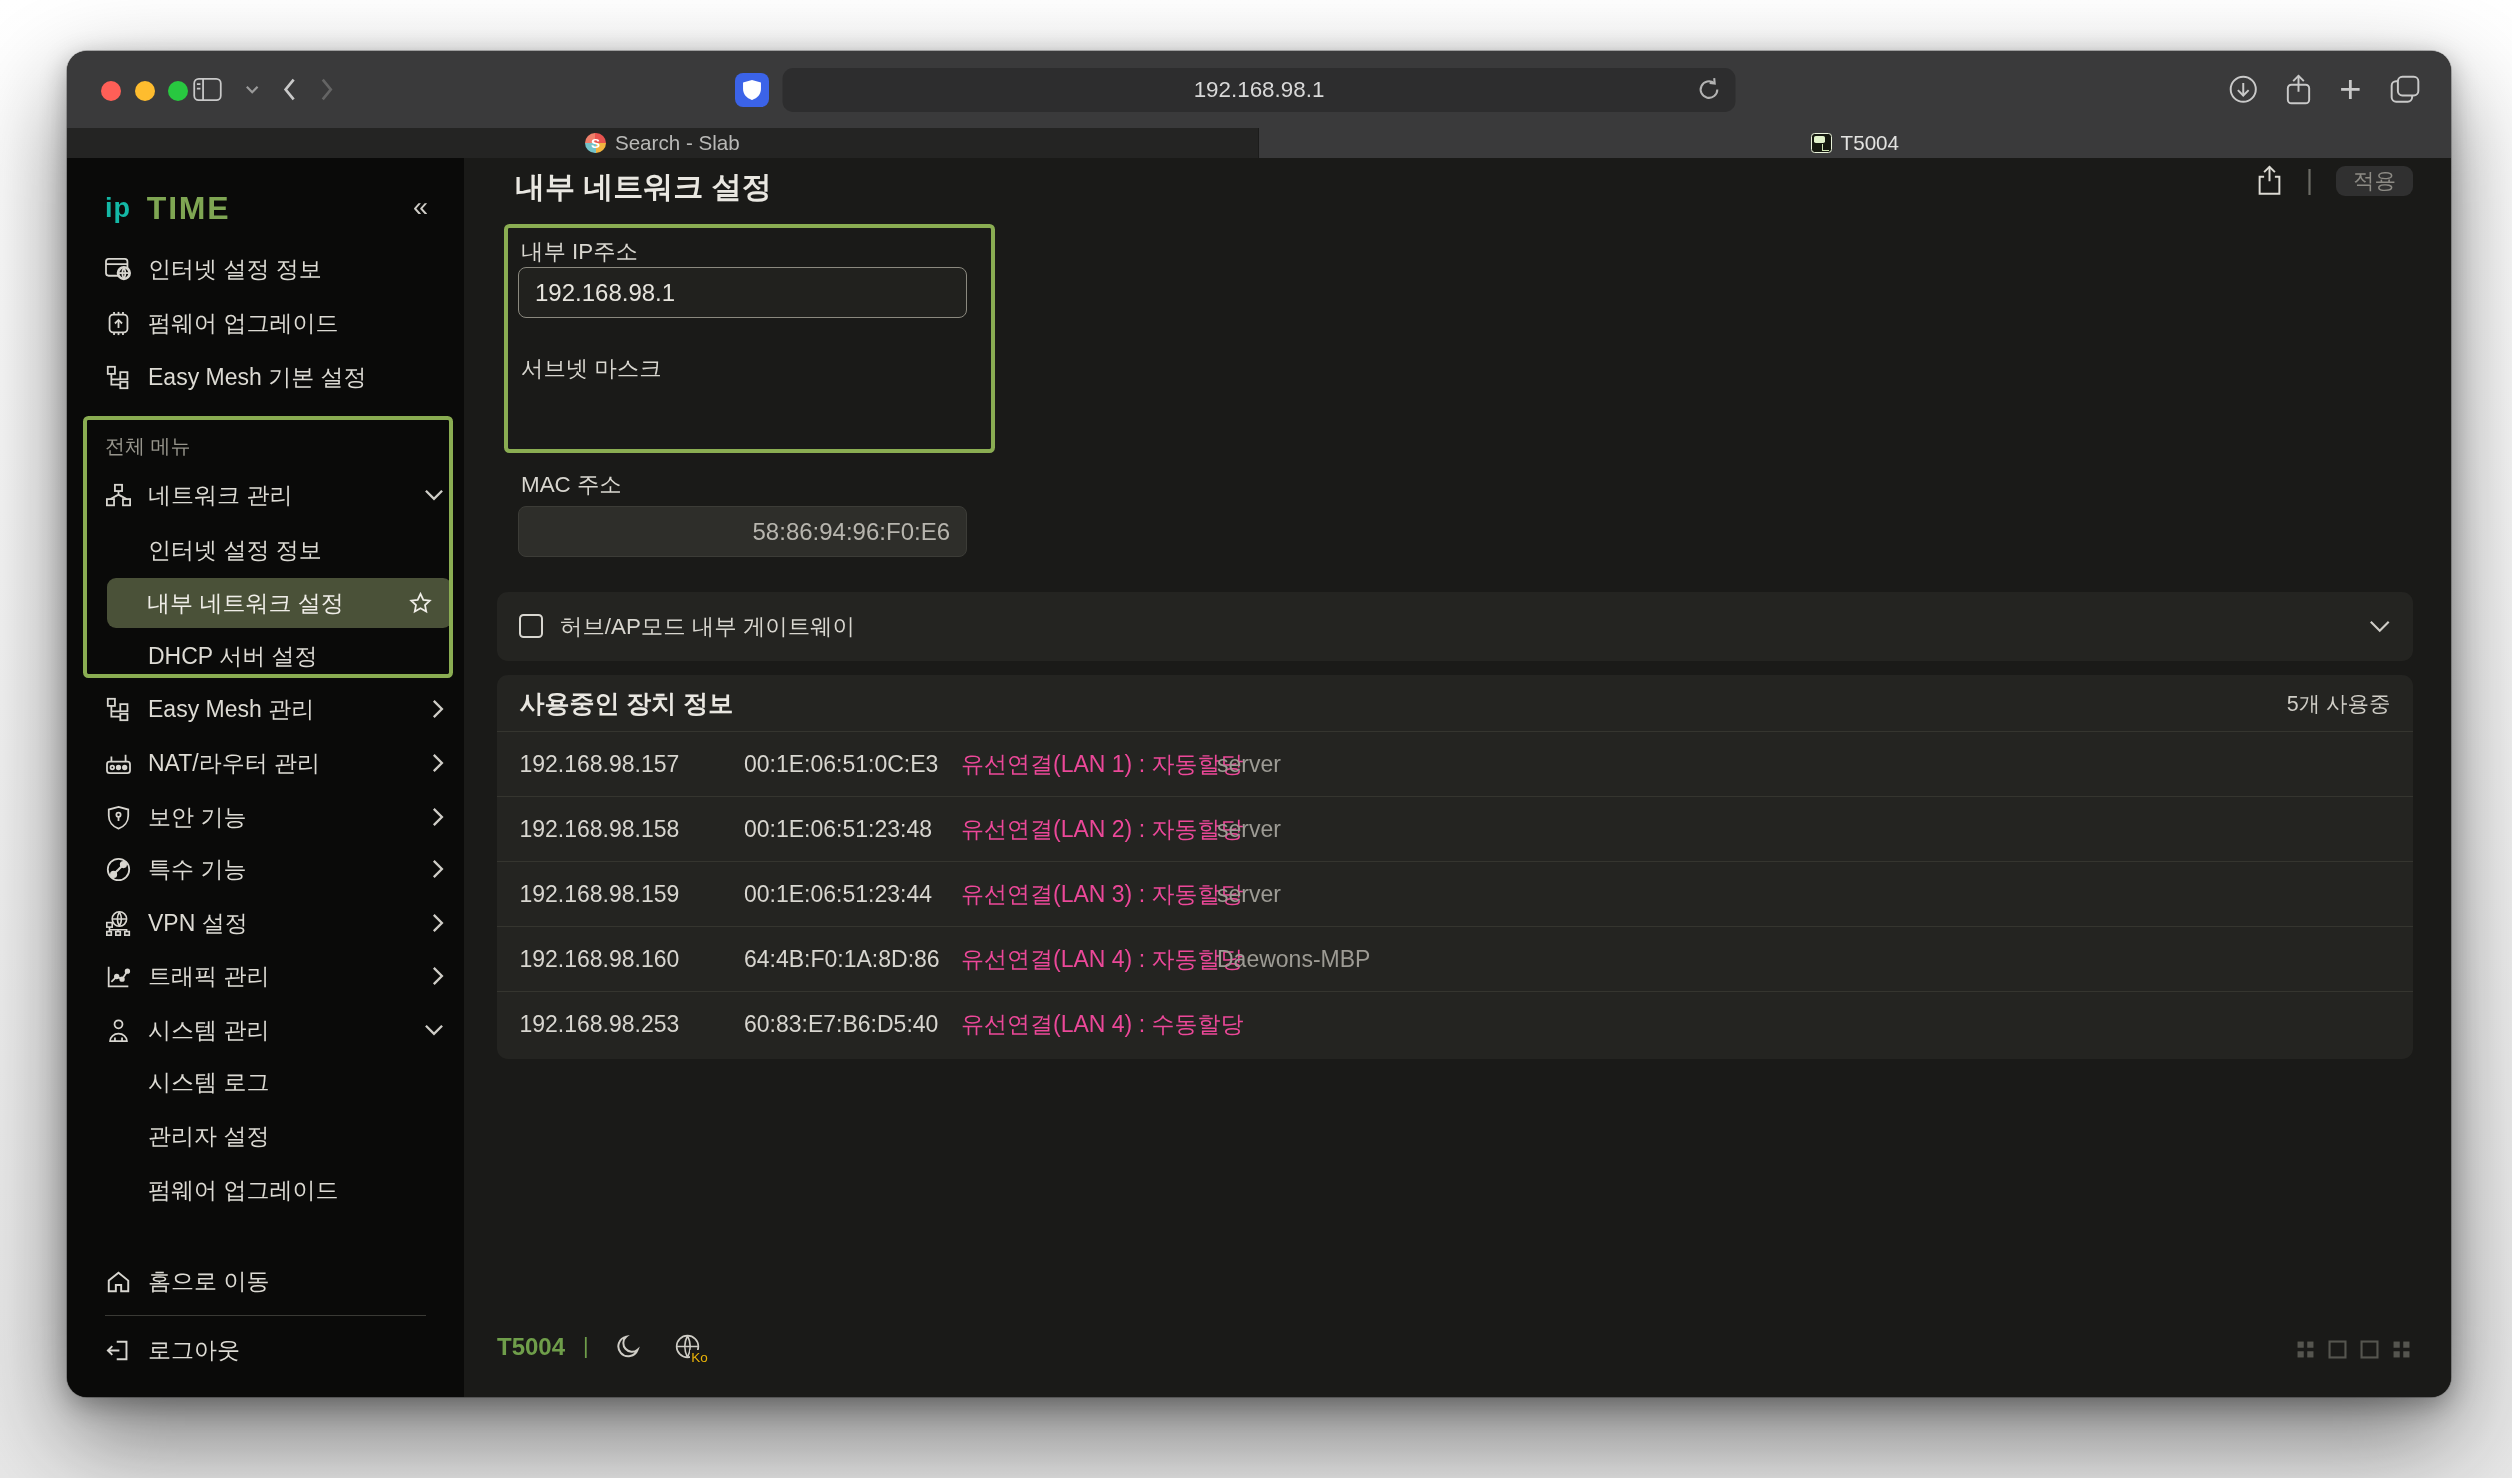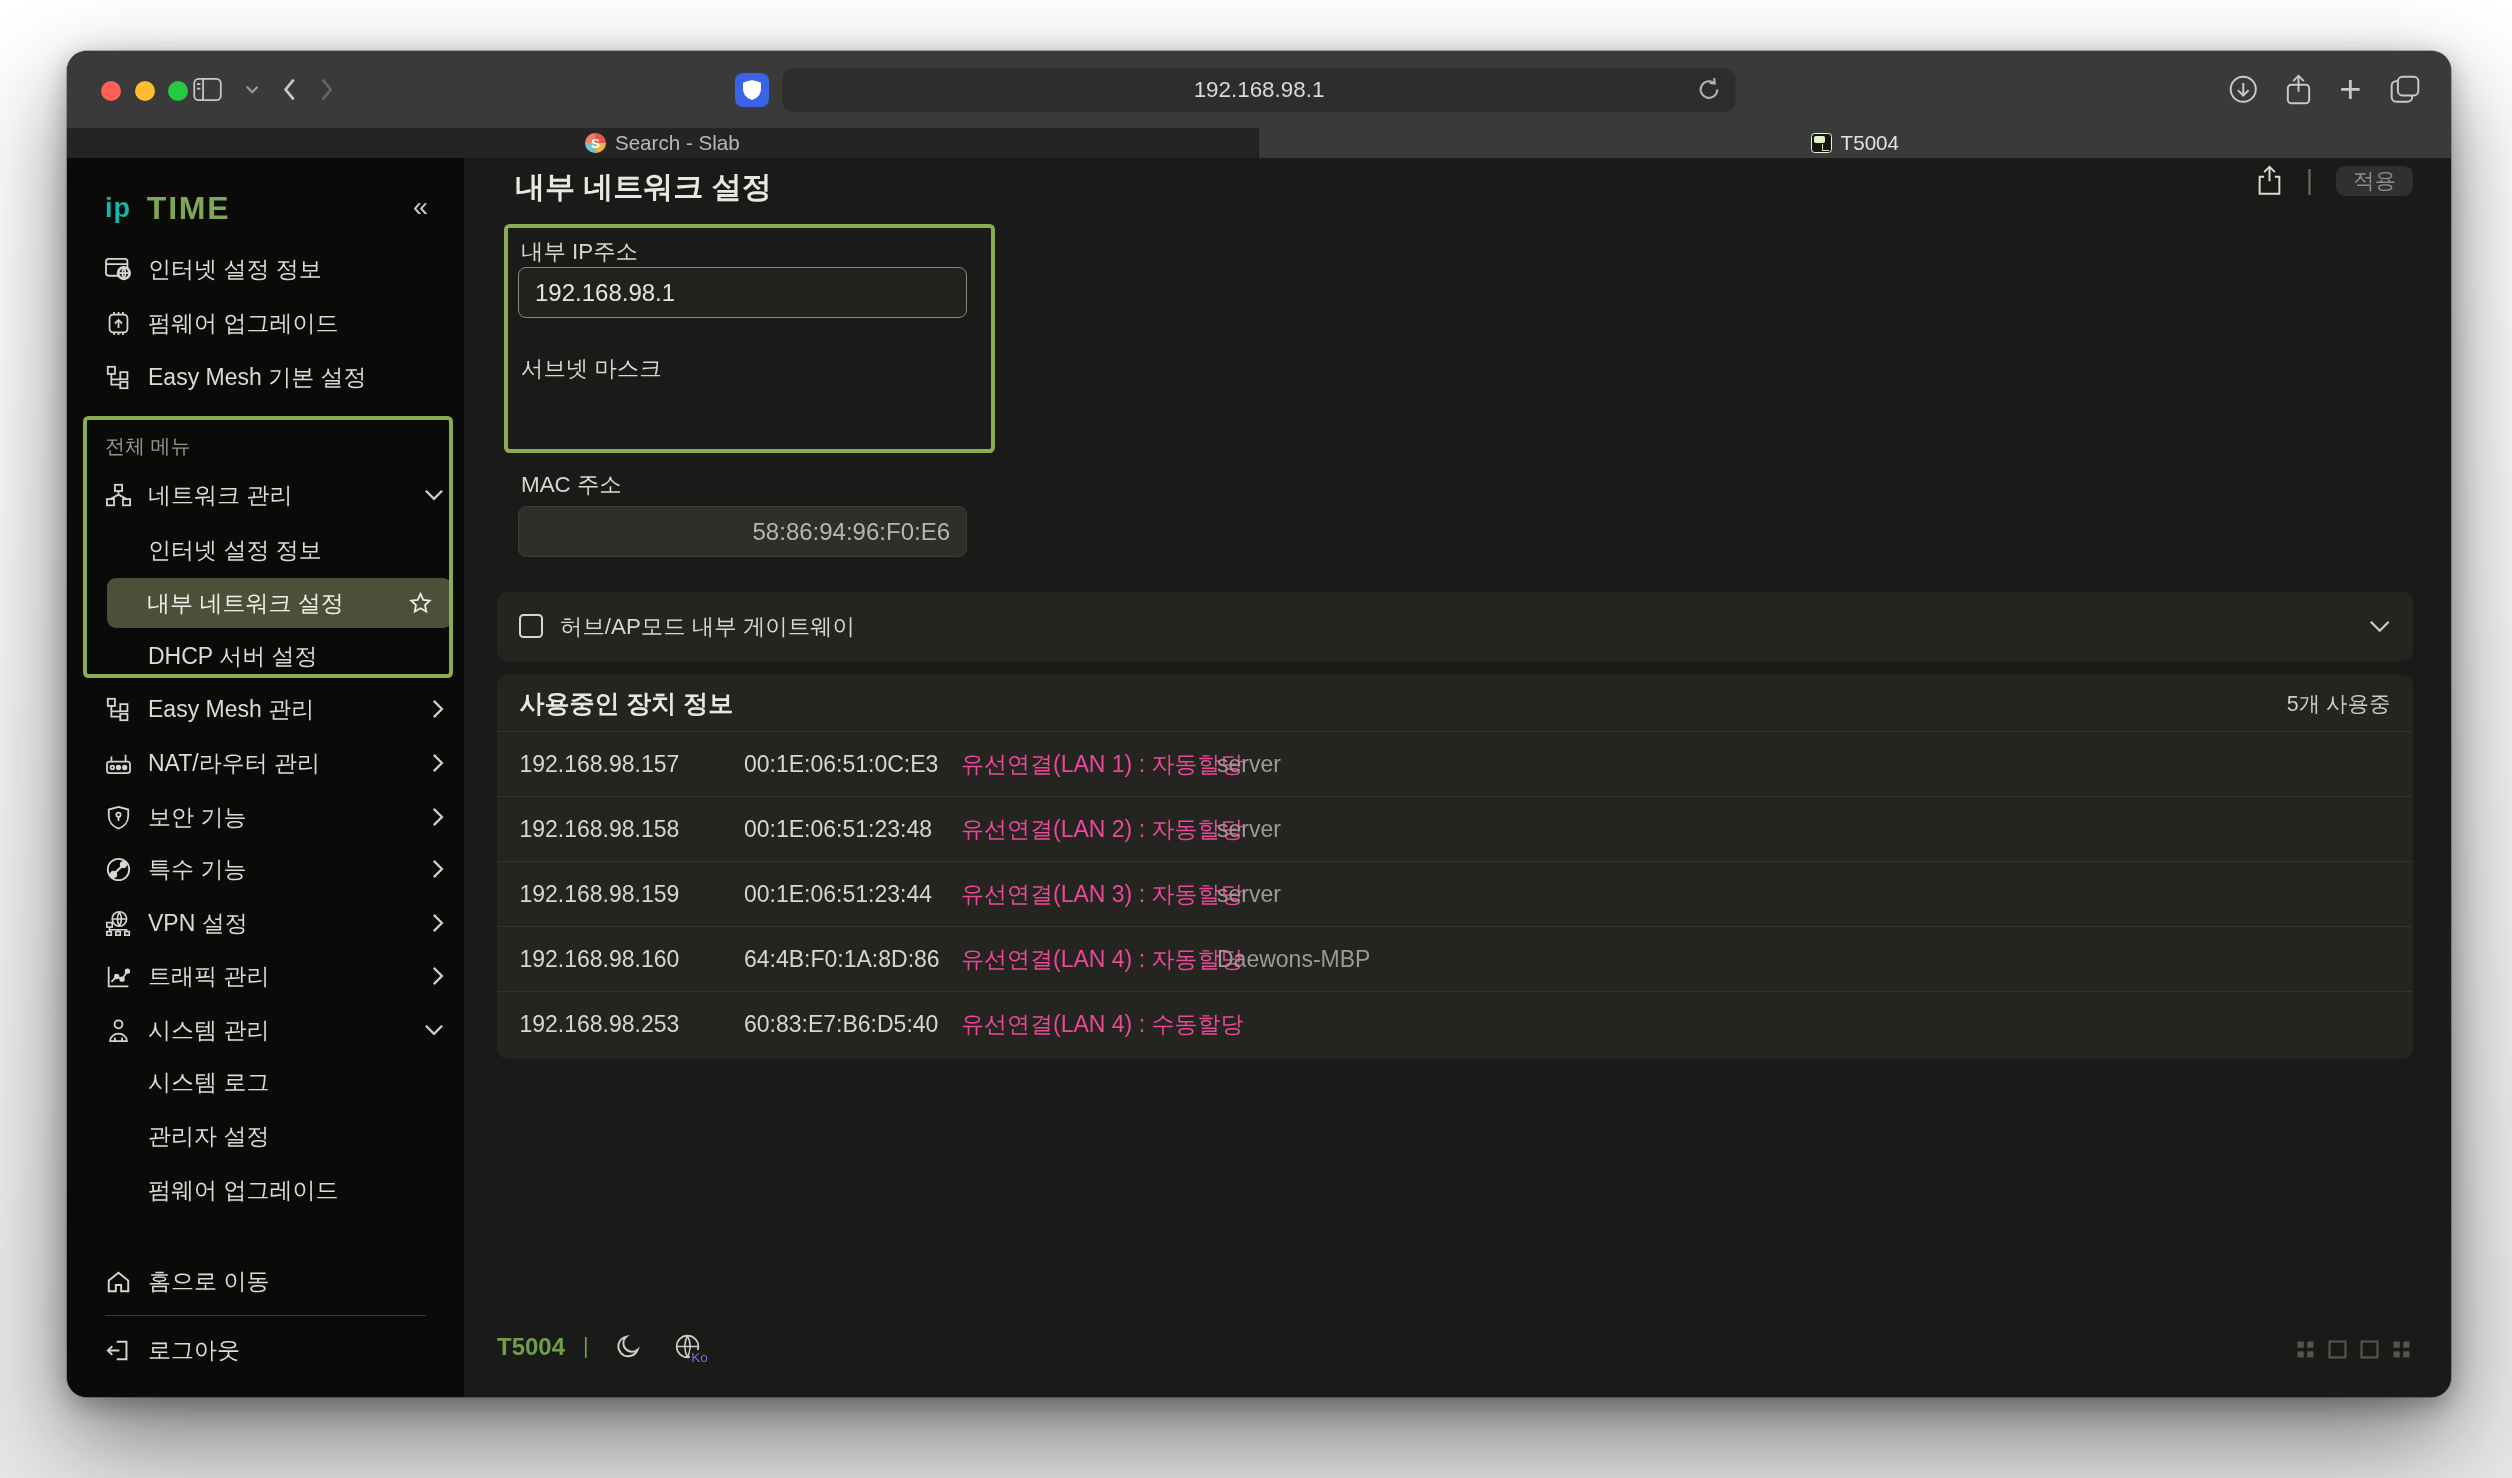--- a/index.html
+++ b/index.html
@@ -101,21 +101,21 @@
   .dev-row { height:65px; border-top:0.9px solid #35352f; position:relative; display:flex; align-items:center; }
   .c-ip   { position:absolute; left:22.4px;  font-size:23px; color:#d8d6d0; }
   .c-mac  { position:absolute; left:247px; font-size:23px; color:#d8d6d0; }
   .c-conn { position:absolute; left:464px; font-size:23px; color:#ec4899; }
   .c-name { position:absolute; left:720px; font-size:23px; color:#9d9b94; }
   
   .foot-left { position:absolute; left:33px; top:1174px; display:flex; align-items:center; gap:18px; }
   .foot-model { color:#6f9e4a; font-size:24px; font-weight:600; }
   .foot-sep { color:#6f9e4a; font-size:21.5px; }
   .foot-icon { color:#cfcdc6; display:flex; cursor:pointer; position:relative; }
-  .ko-tag { position:absolute; right:-5.4px; bottom:-3.6px; font-size:13.5px; color:#8b5cf6; background:#1a1a18; padding-left:0.9px; }
+  .ko-tag { position:absolute; right:-5.4px; bottom:-3.6px; font-size:13.5px; color:#eab308; background:#1a1a18; padding-left:0.9px; }
   .foot-right { position:absolute; right:38px; top:1180px; display:flex; align-items:center; gap:9px; color:#55554f; }
   svg { display:block; }
 </style>
 </head>
 <body>
 
 <div class="window">
 
   <div class="toolbar">
     <div class="traffic">

